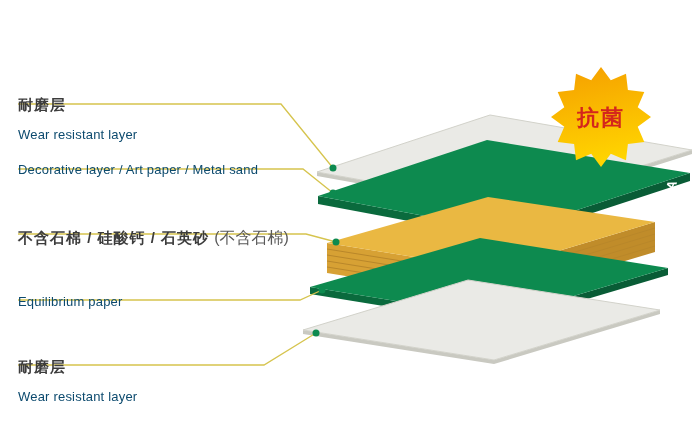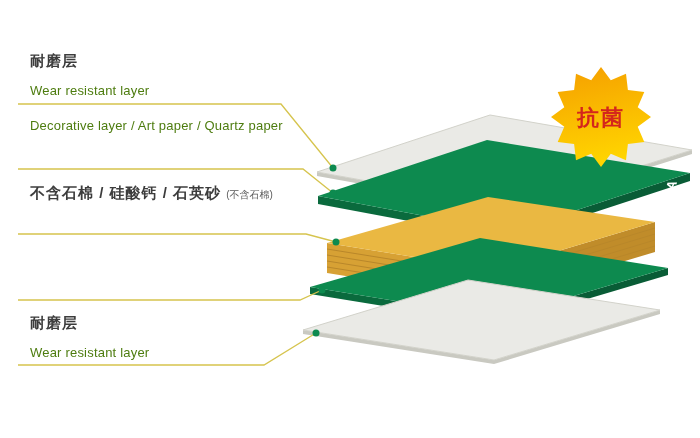--- a/index.html
+++ b/index.html
@@ -1,28 +1,28 @@
 <!DOCTYPE html>
 <html><head>
 <meta charset="utf-8">
 <style>
   html,body{margin:0;padding:0;background:#fff;}
   .canvas{
     position:relative;width:700px;height:438px;background:#ffffff;overflow:hidden;
     font-family:"Liberation Sans","DejaVu Sans",sans-serif;
   }
   .diagram-svg{position:absolute;left:0;top:0;width:700px;height:438px;}
-  .label{position:absolute;left:30px;z-index:2;}
+  .label{position:absolute;left:18px;z-index:2;margin-top:44px;}
   .label .zh{
     font-size:15px;color:#3c3c3c;font-weight:600;letter-spacing:1px;
     margin:0 0 12px 0;white-space:nowrap;
   }
-  .label .zh .note{font-size:10px;font-weight:400;color:#5a5a5a;letter-spacing:0;}
+  .label .zh .note{font-size:16px;font-weight:400;color:#5a5a5a;letter-spacing:0;}
   .label .en{
-    font-size:13px;color:#4d7c0f;font-weight:400;letter-spacing:.2px;white-space:nowrap;
+    font-size:13px;color:#0c4a6e;font-weight:400;letter-spacing:.2px;white-space:nowrap;
   }
   .badge-text{font-weight:bold;}
 </style>
 </head>
 <body>
 
 <div class="canvas">
 
   <svg class="diagram-svg" viewBox="0 0 700 438">
     <defs>
@@ -93,31 +93,32 @@
       <text class="badge-text" x="601" y="125" text-anchor="middle" font-size="22" letter-spacing="2" fill="#d4261c">抗菌</text>
     </g>
   </svg>
 
   <div class="label" style="top:52px">
     <div class="zh">耐磨层</div>
     <div class="en">Wear resistant layer</div>
   </div>
 
   <div class="label" style="top:118px">
-    <div class="en">Decorative layer / Art paper / Quartz paper</div>
+    <div class="en">Decorative layer / Art paper / Metal sand</div>
   </div>
 
   <div class="label" style="top:184px">
     <div class="zh">
       <span>不含石棉 / 硅酸钙 / 石英砂</span>
       <span class="note">(不含石棉)</span>
     </div>
   </div>
 
   <div class="label" style="top:250px">
+    <div class="en">Equilibrium paper</div>
   </div>
 
   <div class="label" style="top:314px">
     <div class="zh">耐磨层</div>
     <div class="en">Wear resistant layer</div>
   </div>
 
 </div>
 
 </body></html>

